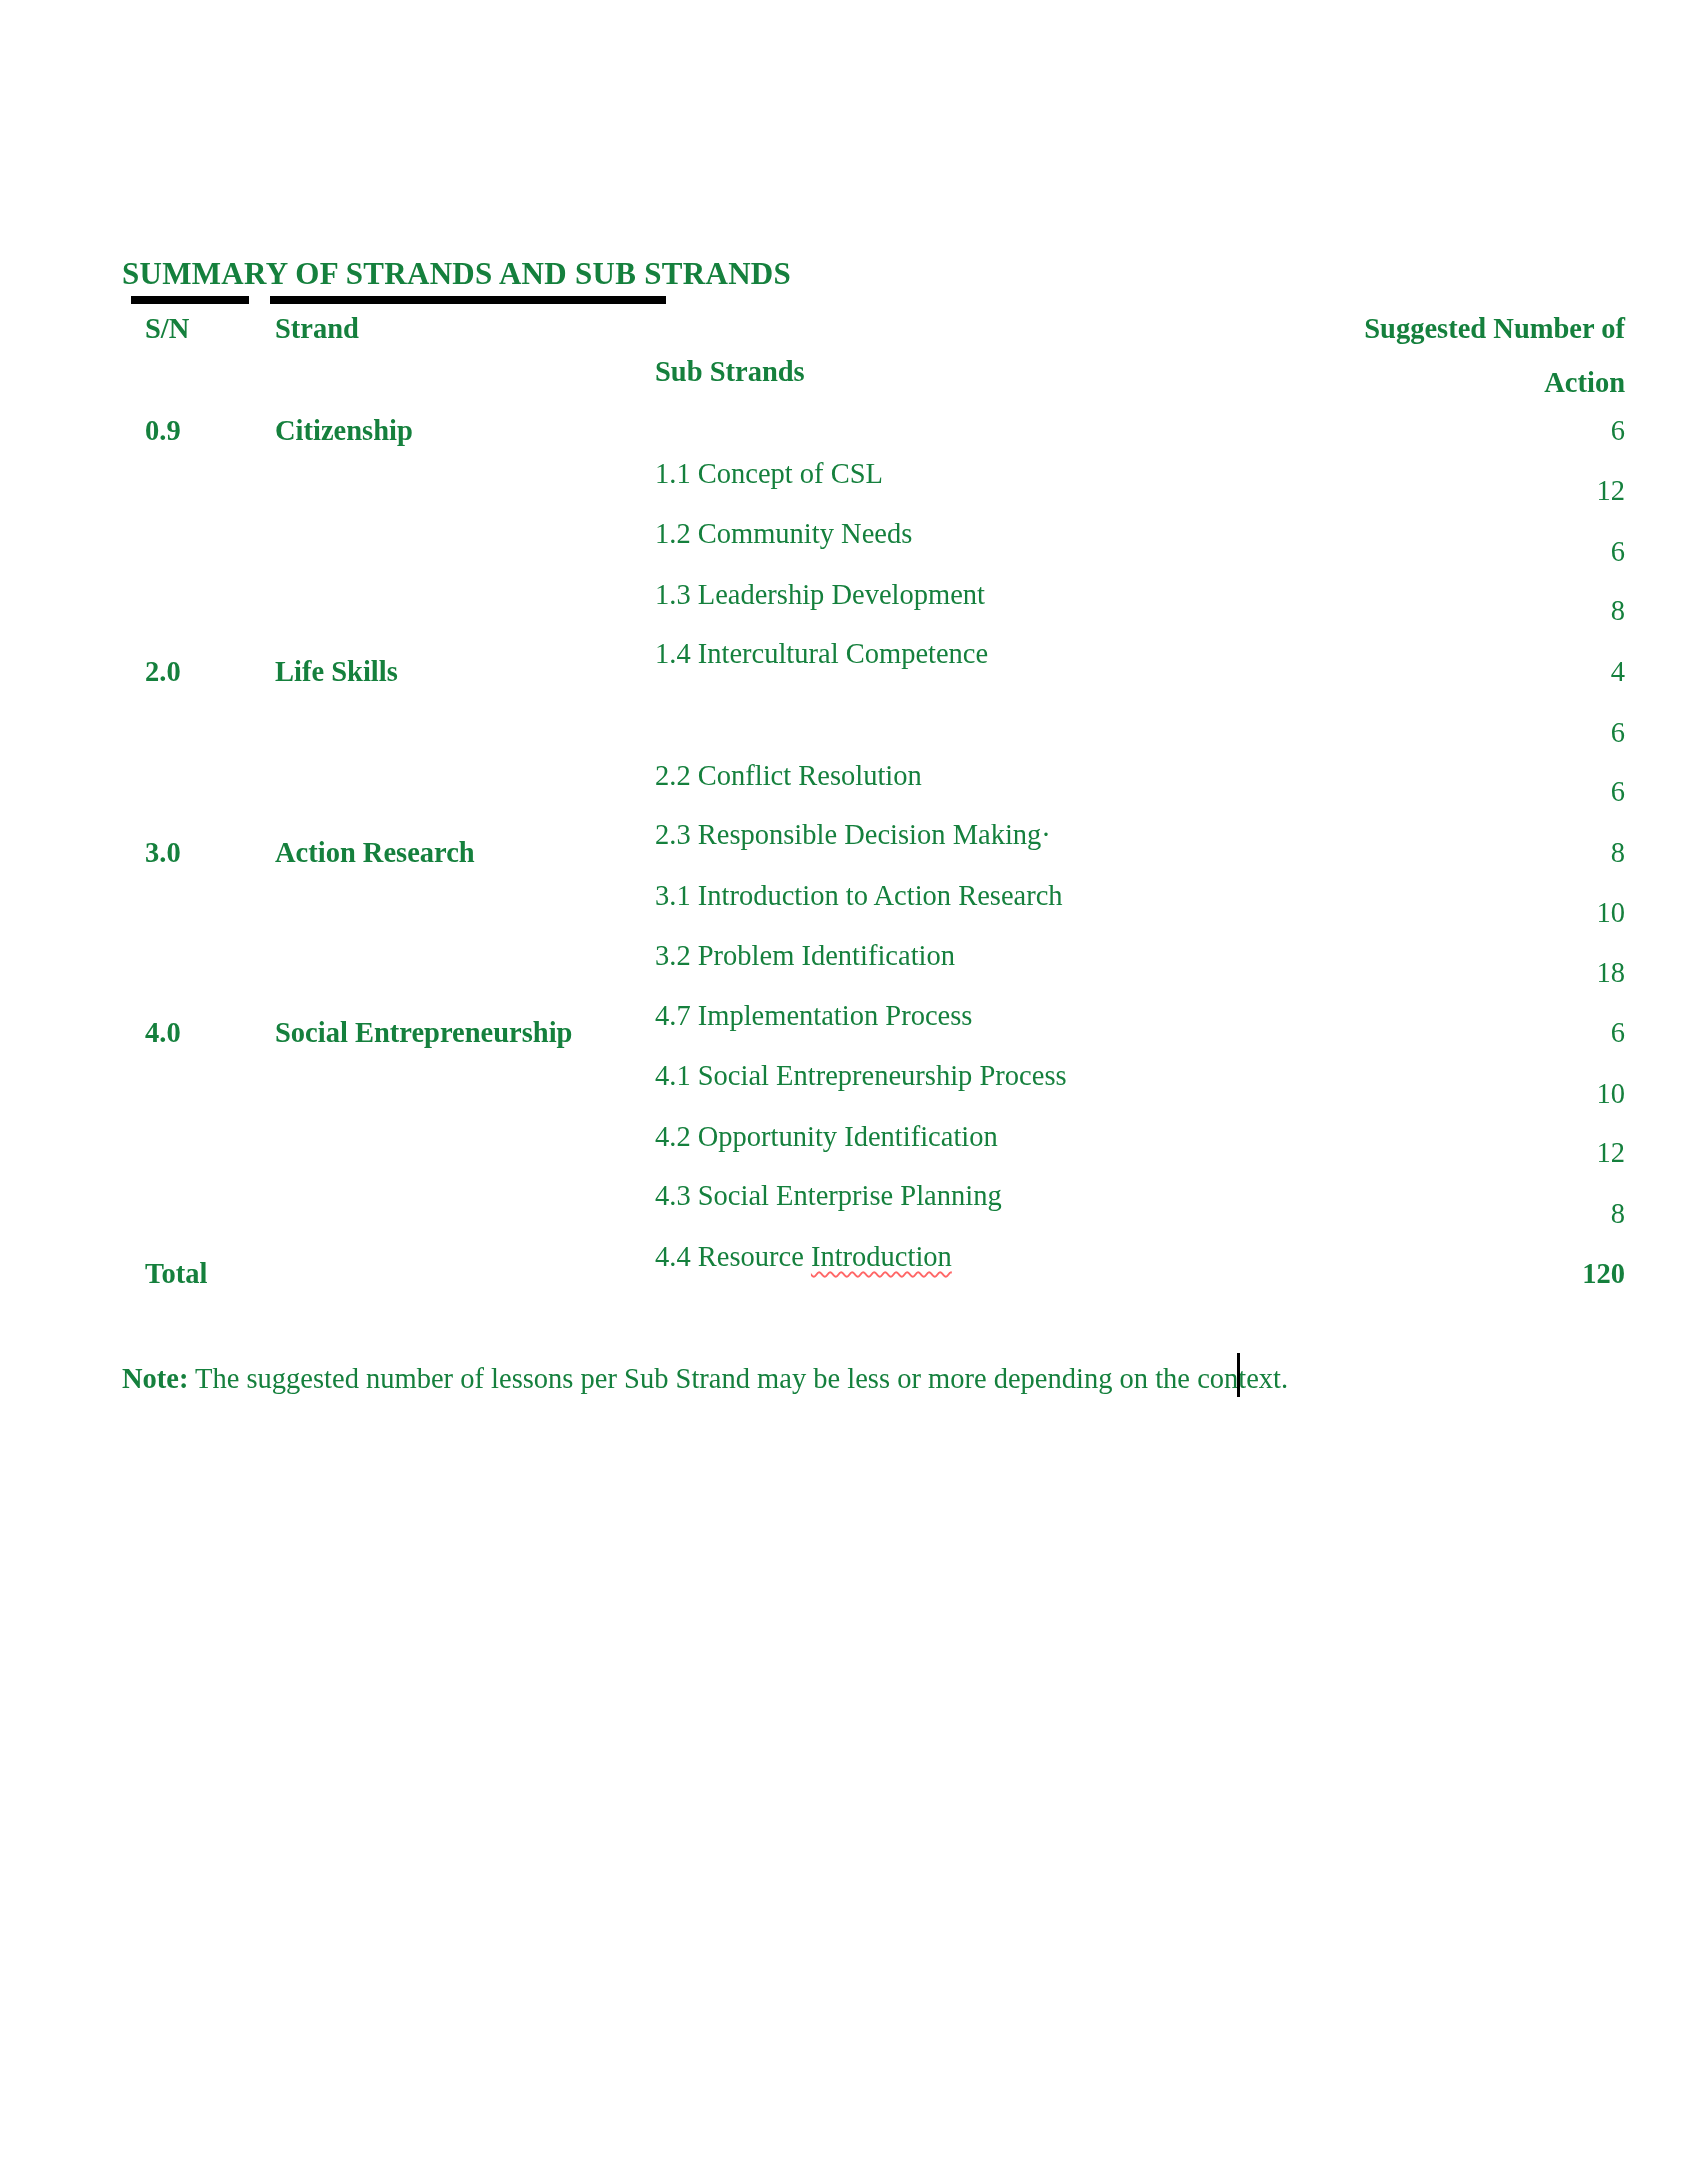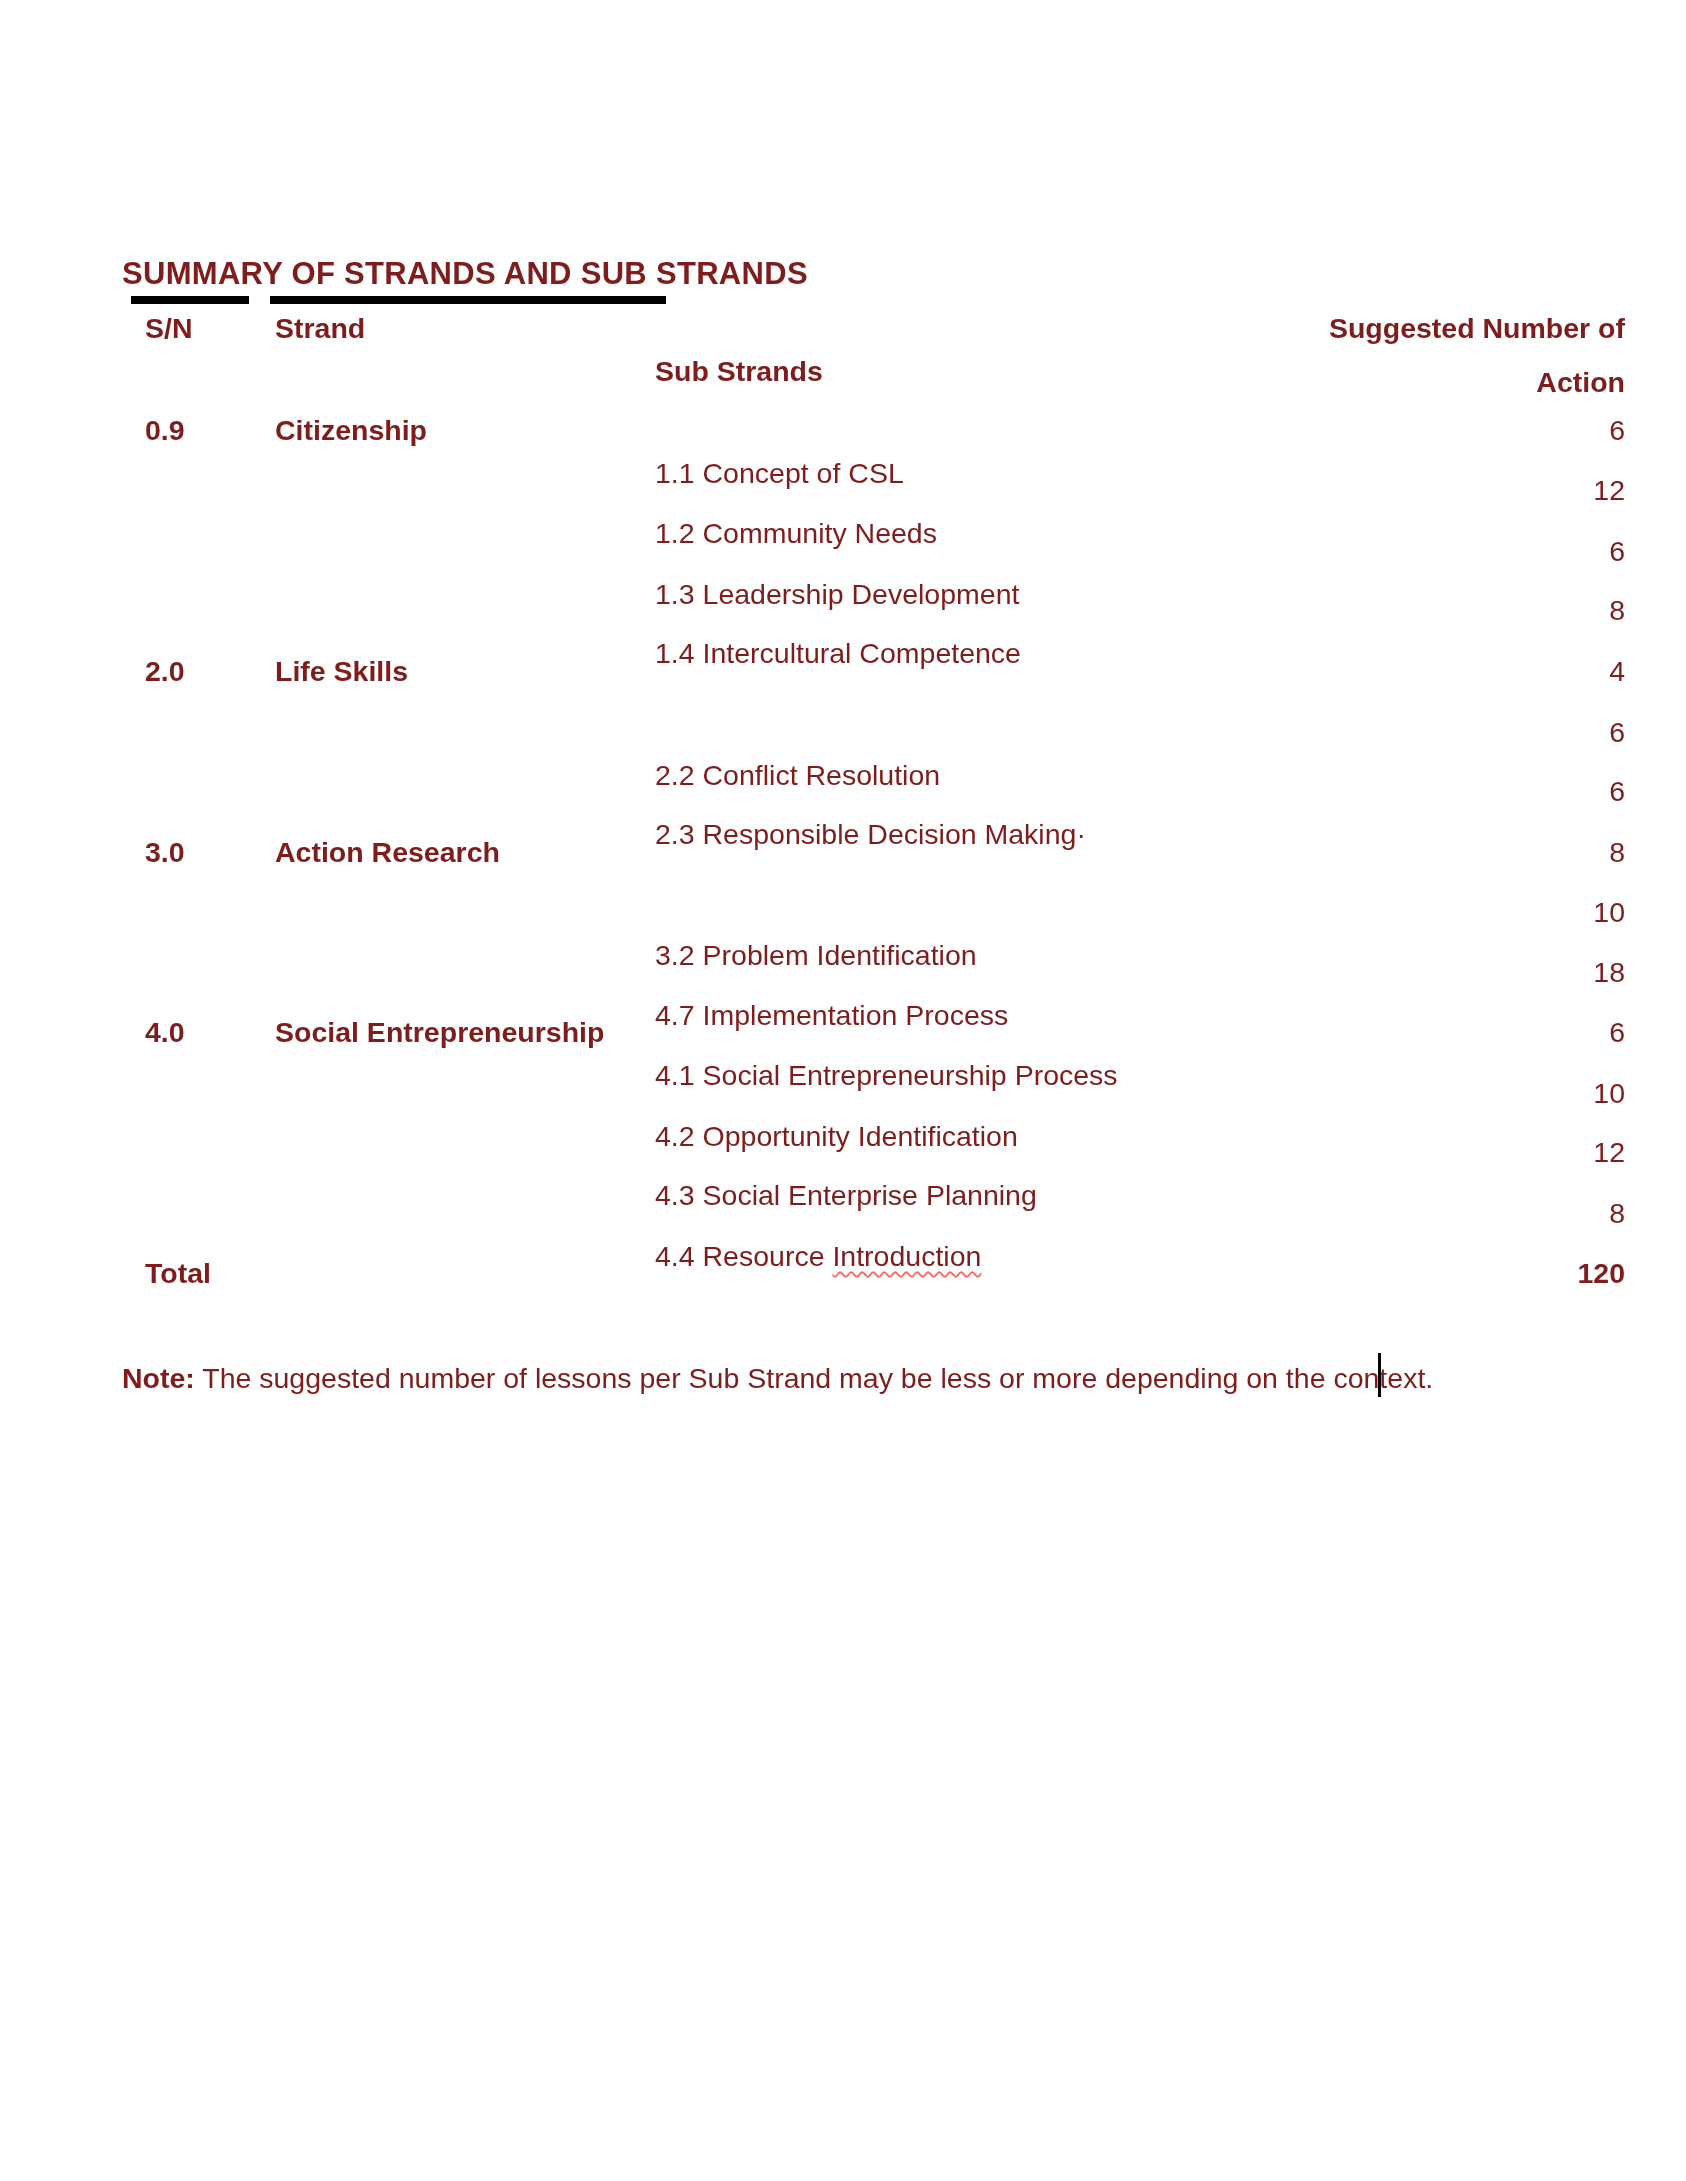--- a/index.html
+++ b/index.html
@@ -5,22 +5,22 @@
   html, body {
     margin: 0;
     padding: 0;
     background: #ffffff;
   }
   .page {
     position: relative;
     width: 1686px;
     height: 1648px;
     background: #ffffff;
-    color: #7f1d1d;
-    font-family: Liberation Sans, sans-serif;
+    color: #15803d;
+    font-family: Liberation Serif, serif;
     font-size: 28.5px;
     overflow: hidden;
   }
   .abs { position: absolute; white-space: nowrap; }
   .bold { font-weight: bold; }
 
   .doc-title {
     left: 122px;
     top: 254px;
     font-size: 31px;
@@ -128,20 +128,21 @@
     <span class="c-sub">2.2 Conflict Resolution</span>
     <span class="c-num">6</span>
   </div>
   <div class="row" style="top:772px">
     <span class="c-sub">2.3 Responsible Decision Making·</span>
     <span class="c-num">6</span>
   </div>
   <div class="row" style="top:833px">
     <span class="c-sn">3.0</span>
     <span class="c-strand">Action Research</span>
+    <span class="c-sub">3.1 Introduction to Action Research</span>
     <span class="c-num">8</span>
   </div>
   <div class="row" style="top:893px">
     <span class="c-sub">3.2 Problem Identification</span>
     <span class="c-num">10</span>
   </div>
   <div class="row" style="top:953px">
     <span class="c-sub">4.7 Implementation Process</span>
     <span class="c-num">18</span>
   </div>

